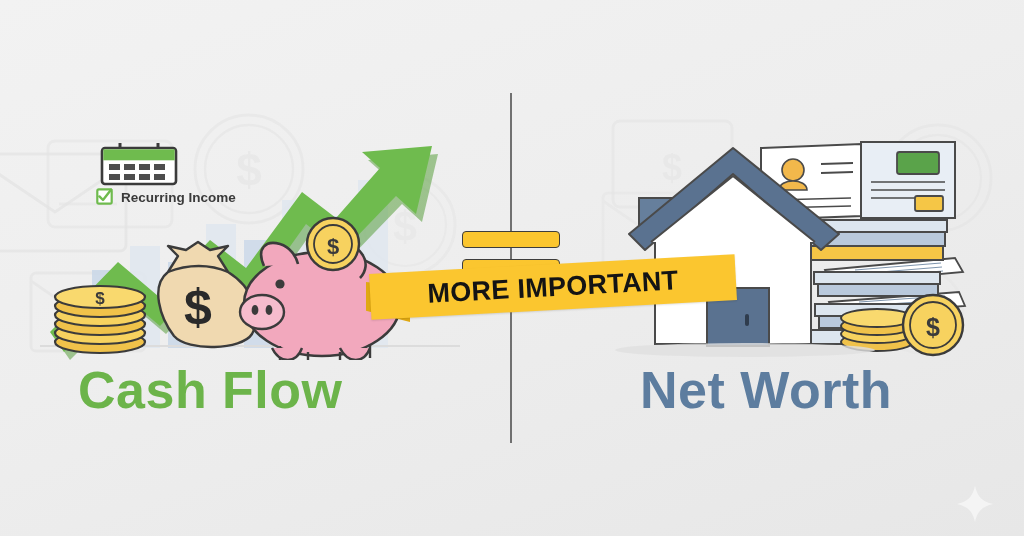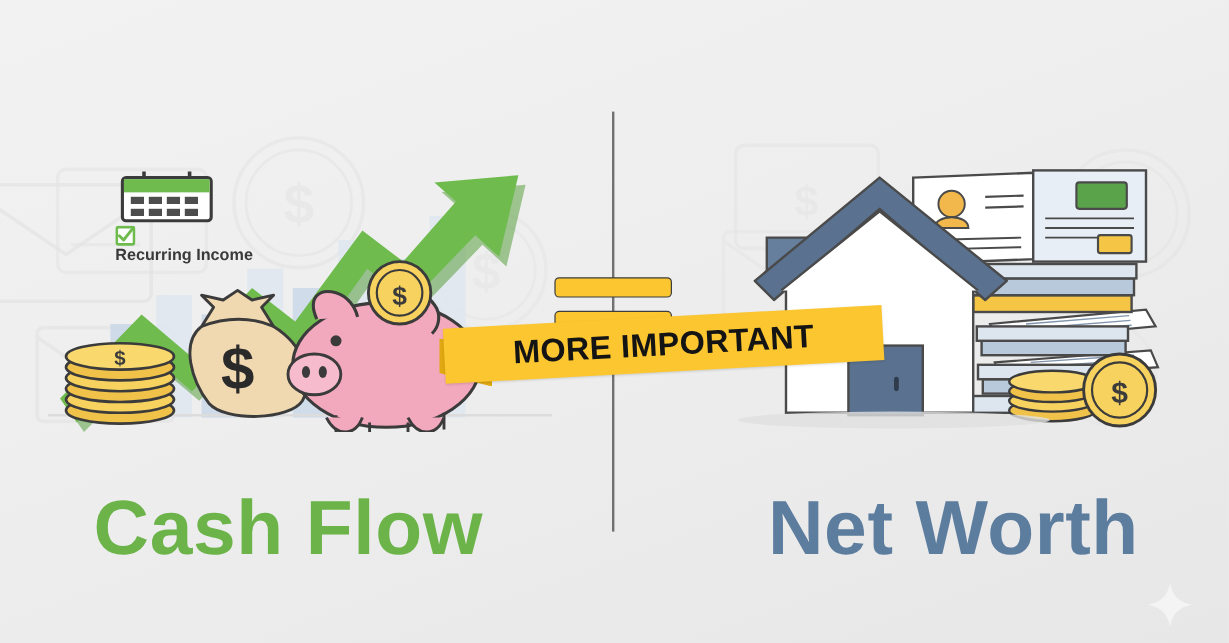--- a/index.html
+++ b/index.html
@@ -45,31 +45,31 @@
     transform: rotate(-3.1deg);
     display:flex; align-items:center; justify-content:center;
     box-shadow:0 1px 2px rgba(0,0,0,.12);
   }
   #banner-label {
     font-size:27px; font-weight:bold; color:#141414;
     letter-spacing:.3px; white-space:nowrap;
   }
 
   
-  .title { position:absolute; font-size:64px; font-weight:bold; letter-spacing:.5px;margin-top:43px; }
+  .title { position:absolute; font-size:52px; font-weight:bold; letter-spacing:.5px; }
   #title-left  { left:78px;  top:360px; color:#6cb44a; }
   #title-right { left:640px; top:360px; color:#5d7d9f; }
 
   
   #scene-left  { position:absolute; left:40px;  top:120px; width:420px; height:240px; }
   #scene-right { position:absolute; left:615px; top:120px; width:380px; height:240px; }
 
   
   #checklist { position:absolute; left:96px; top:188px; }
-  .check-row { display:flex; align-items:flex-start; margin-bottom:3px;flex-direction:column; }
+  .check-row { display:flex; align-items:flex-end; margin-bottom:3px; }
   .check-box { width:17px; height:17px; margin-right:8px; flex:0 0 auto; }
   .check-label { font-size:13.5px; font-weight:bold; color:#3a3a3a; }
 
   
   #calendar { position:absolute; left:98px; top:141px; }
 
   
   #sparkle { position:absolute; left:955px; top:484px; opacity:.85; }
 </style>
 </head>

